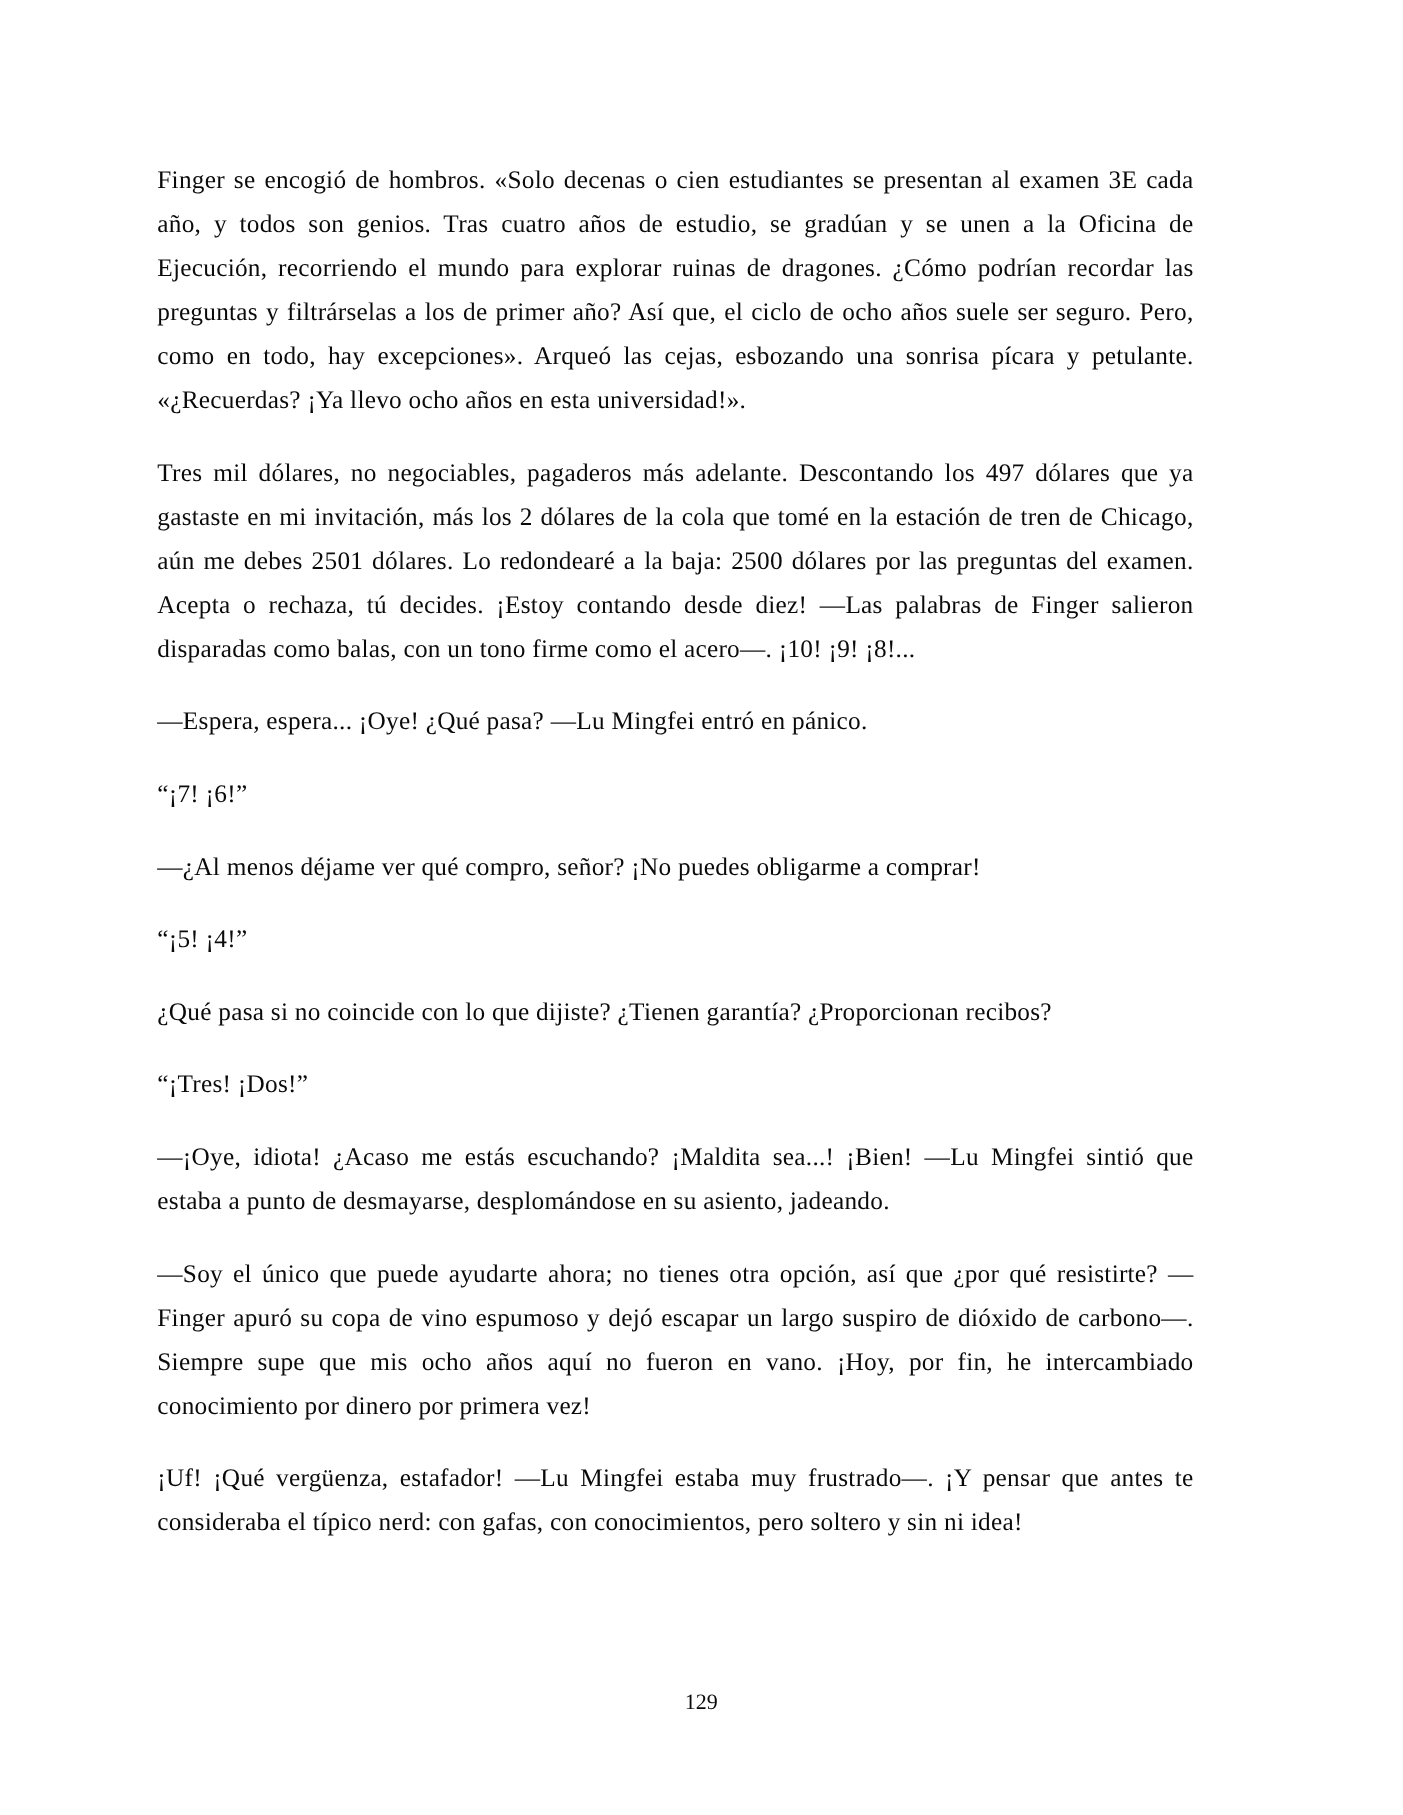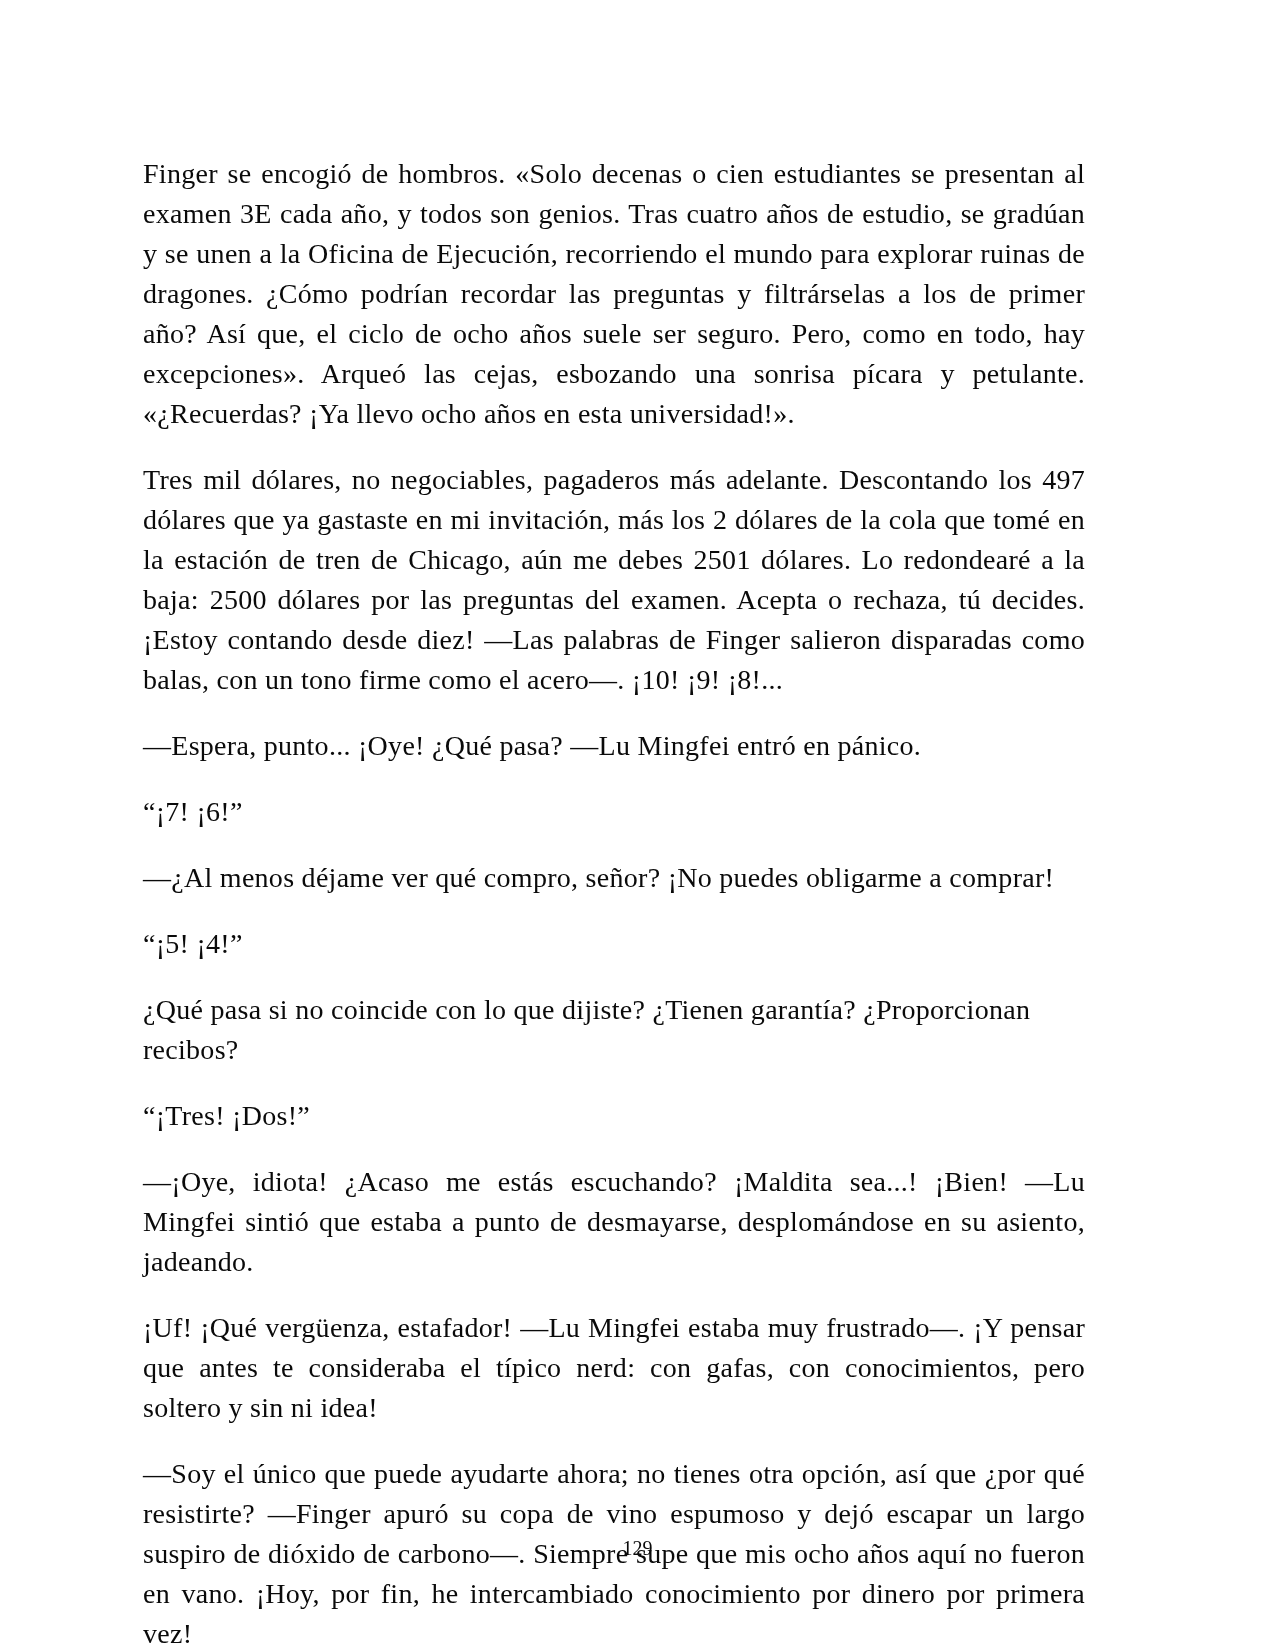--- a/index.html
+++ b/index.html
@@ -19,22 +19,22 @@
     overflow: hidden;
     box-sizing: border-box;
   }
   .text-column {
     position: absolute;
     left: 143px;
     top: 138px;
     width: 942px;
   }
   .para {
-    margin: 16px 0 26px 0;
-    font-size: 28px;
+    margin: 6px 0 26px 0;
+    font-size: 23px;
     line-height: 40px;
     text-align: justify;
     text-justify: inter-word;
     -webkit-hyphens: none;
     hyphens: none;
     letter-spacing: 0.01em;
   }
   .para:last-child {
     margin-bottom: 0;
   }
@@ -55,26 +55,26 @@
   }
 </style>
 </head>
 <body>
 
 <div class="page">
 
   <div class="text-column">
     <p class="para">Finger se encogió de hombros. «Solo decenas o cien estudiantes se presentan al examen 3E cada año, y todos son genios. Tras cuatro años de estudio, se gradúan y se unen a la Oficina de Ejecución, recorriendo el mundo para explorar ruinas de dragones. ¿Cómo podrían recordar las preguntas y filtrárselas a los de primer año? Así que, el ciclo de ocho años suele ser seguro. Pero, como en todo, hay excepciones». Arqueó las cejas, esbozando una sonrisa pícara y petulante. «¿Recuerdas? ¡Ya llevo ocho años en esta universidad!».</p>
     <p class="para">Tres mil dólares, no negociables, pagaderos más adelante. Descontando los 497 dólares que ya gastaste en mi invitación, más los 2 dólares de la cola que tomé en la estación de tren de Chicago, aún me debes 2501 dólares. Lo redondearé a la baja: 2500 dólares por las preguntas del examen. Acepta o rechaza, tú decides. ¡Estoy contando desde diez! —Las palabras de Finger salieron disparadas como balas, con un tono firme como el acero—. ¡10! ¡9! ¡8!...</p>
-    <p class="para short">—Espera, punto... ¡Oye! ¿Qué pasa? —Lu Mingfei entró en pánico.</p>
+    <p class="para short">—Espera, espera... ¡Oye! ¿Qué pasa? —Lu Mingfei entró en pánico.</p>
     <p class="para short">“¡7! ¡6!”</p>
     <p class="para short">—¿Al menos déjame ver qué compro, señor? ¡No puedes obligarme a comprar!</p>
     <p class="para short">“¡5! ¡4!”</p>
     <p class="para short">¿Qué pasa si no coincide con lo que dijiste? ¿Tienen garantía? ¿Proporcionan recibos?</p>
     <p class="para short">“¡Tres! ¡Dos!”</p>
     <p class="para">—¡Oye, idiota! ¿Acaso me estás escuchando? ¡Maldita sea...! ¡Bien! —Lu Mingfei sintió que estaba a punto de desmayarse, desplomándose en su asiento, jadeando.</p>
+    <p class="para">—Soy el único que puede ayudarte ahora; no tienes otra opción, así que ¿por qué resistirte? —Finger apuró su copa de vino espumoso y dejó escapar un largo suspiro de dióxido de carbono—. Siempre supe que mis ocho años aquí no fueron en vano. ¡Hoy, por fin, he intercambiado conocimiento por dinero por primera vez!</p>
     <p class="para">¡Uf! ¡Qué vergüenza, estafador! —Lu Mingfei estaba muy frustrado—. ¡Y pensar que antes te consideraba el típico nerd: con gafas, con conocimientos, pero soltero y sin ni idea!</p>
-    <p class="para">—Soy el único que puede ayudarte ahora; no tienes otra opción, así que ¿por qué resistirte? —Finger apuró su copa de vino espumoso y dejó escapar un largo suspiro de dióxido de carbono—. Siempre supe que mis ocho años aquí no fueron en vano. ¡Hoy, por fin, he intercambiado conocimiento por dinero por primera vez!</p>
   </div>
 
   <div class="page-number">129</div>
 
 </div>
 
 </body></html>

